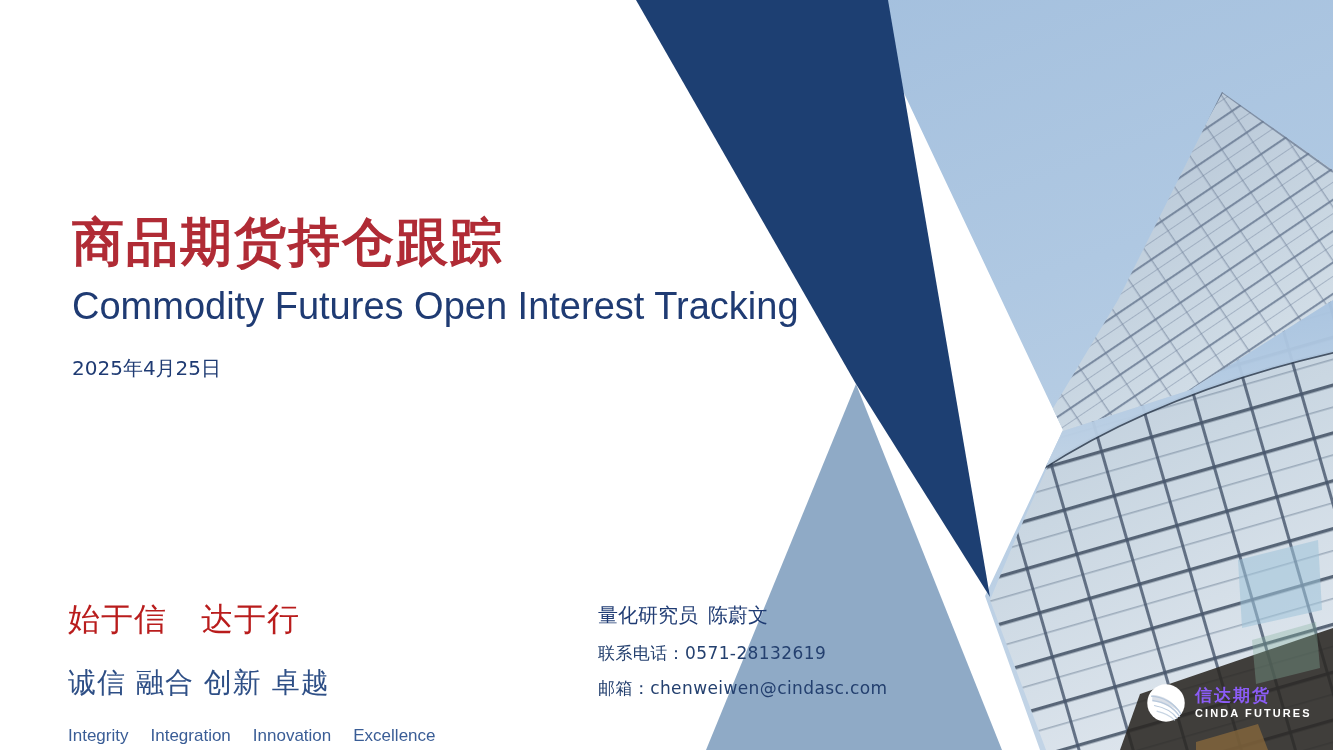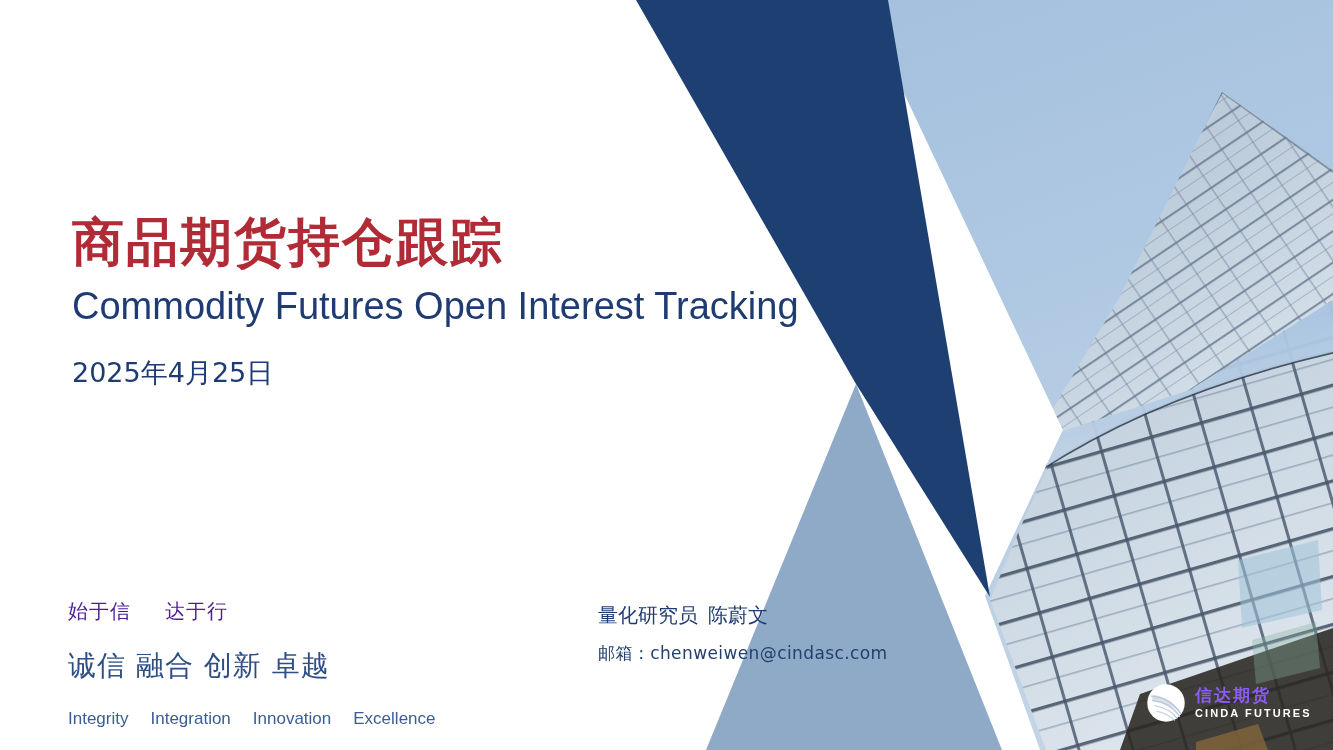--- a/index.html
+++ b/index.html
@@ -46,37 +46,37 @@
     font-size: 38px;
     font-weight: normal;
     color: #1F3B73;
     line-height: 1.35;
     margin-top: 8px;
     white-space: nowrap;
     font-family: "Liberation Sans", sans-serif;
     text-align: right;
   }
   .title-date {
-    font-size: 27px;
+    font-size: 20px;
     color: #1F3B73;
     margin-top: 22px;
     white-space: nowrap;
     font-family: "DejaVu Sans", "Liberation Sans", sans-serif;
   }
 
   
   .slogan-block {
     position: absolute;
     left: 68px;
     top: 598px;
     z-index: 5;
   }
   .slogan-main {
-    font-size: 20px;
-    color: #4c1d95;
+    font-size: 32px;
+    color: #b91c1c;
     letter-spacing: 1px;
     white-space: nowrap;
     font-family: "DejaVu Sans", "Liberation Sans", sans-serif;
   }
   .slogan-main .gap { display:inline-block; width: 34px; }
   .slogan-sub {
     font-size: 28px;
     color: #2E4F86;
     margin-top: 22px;
     letter-spacing: 1px;
@@ -264,20 +264,21 @@
     <div class="slogan-sub">诚信 融合 创新 卓越</div>
     <div class="slogan-en">
       <span class="w">Integrity</span><span class="w">Integration</span><span class="w">Innovation</span><span class="w">Excellence</span>
     </div>
   </div>
 
   <div class="contact-block">
     <div class="contact-name">
       <span>量化研究员</span><span class="nm">陈蔚文</span>
     </div>
+    <div class="contact-line">联系电话：0571-28132619</div>
     <div class="contact-line">邮箱：chenweiwen@cindasc.com</div>
   </div>
 
   <div class="logo-block">
     <svg class="logo-mark" viewBox="0 0 64 64">
       <circle cx="32" cy="32" r="30" fill="#FFFFFF"></circle>
       <path d="M10 19 C26 19 44 29 55 47 C42 36 24 28 10 27 Z" fill="#1D3F72" opacity="0.16"></path>
       <path d="M8 21 C28 22 46 33 56 50" fill="none" stroke="#B9C9DC" stroke-width="2.4"></path>
       <path d="M10 28 C29 30 45 40 54 54" fill="none" stroke="#B9C9DC" stroke-width="2.2"></path>
       <path d="M13 36 C30 39 43 47 50 57" fill="none" stroke="#B9C9DC" stroke-width="2"></path>

